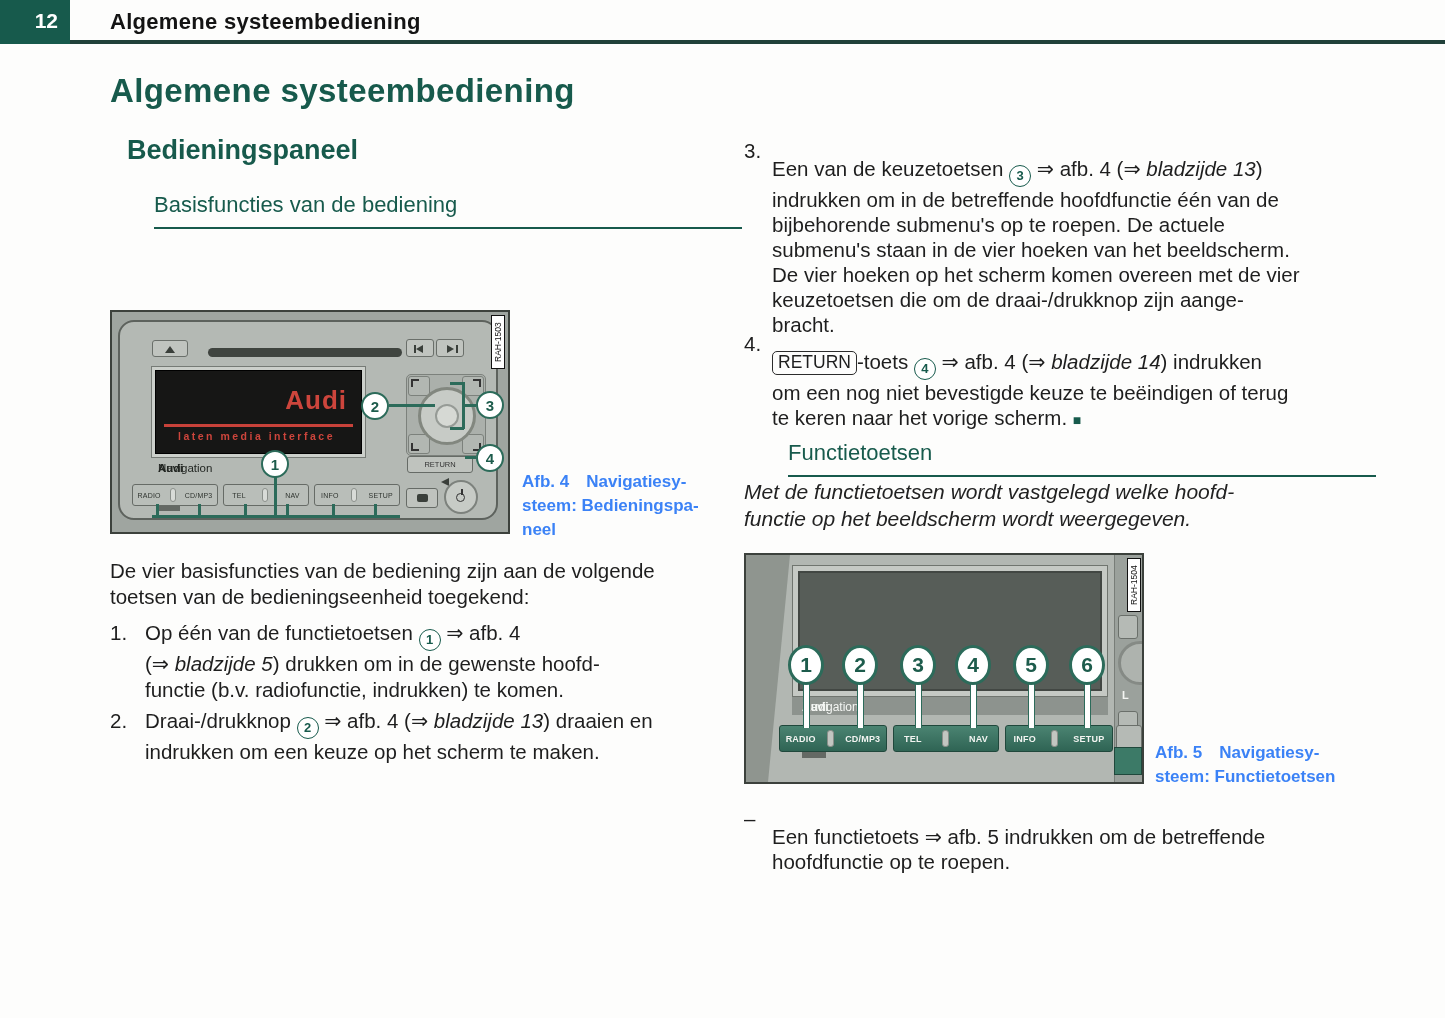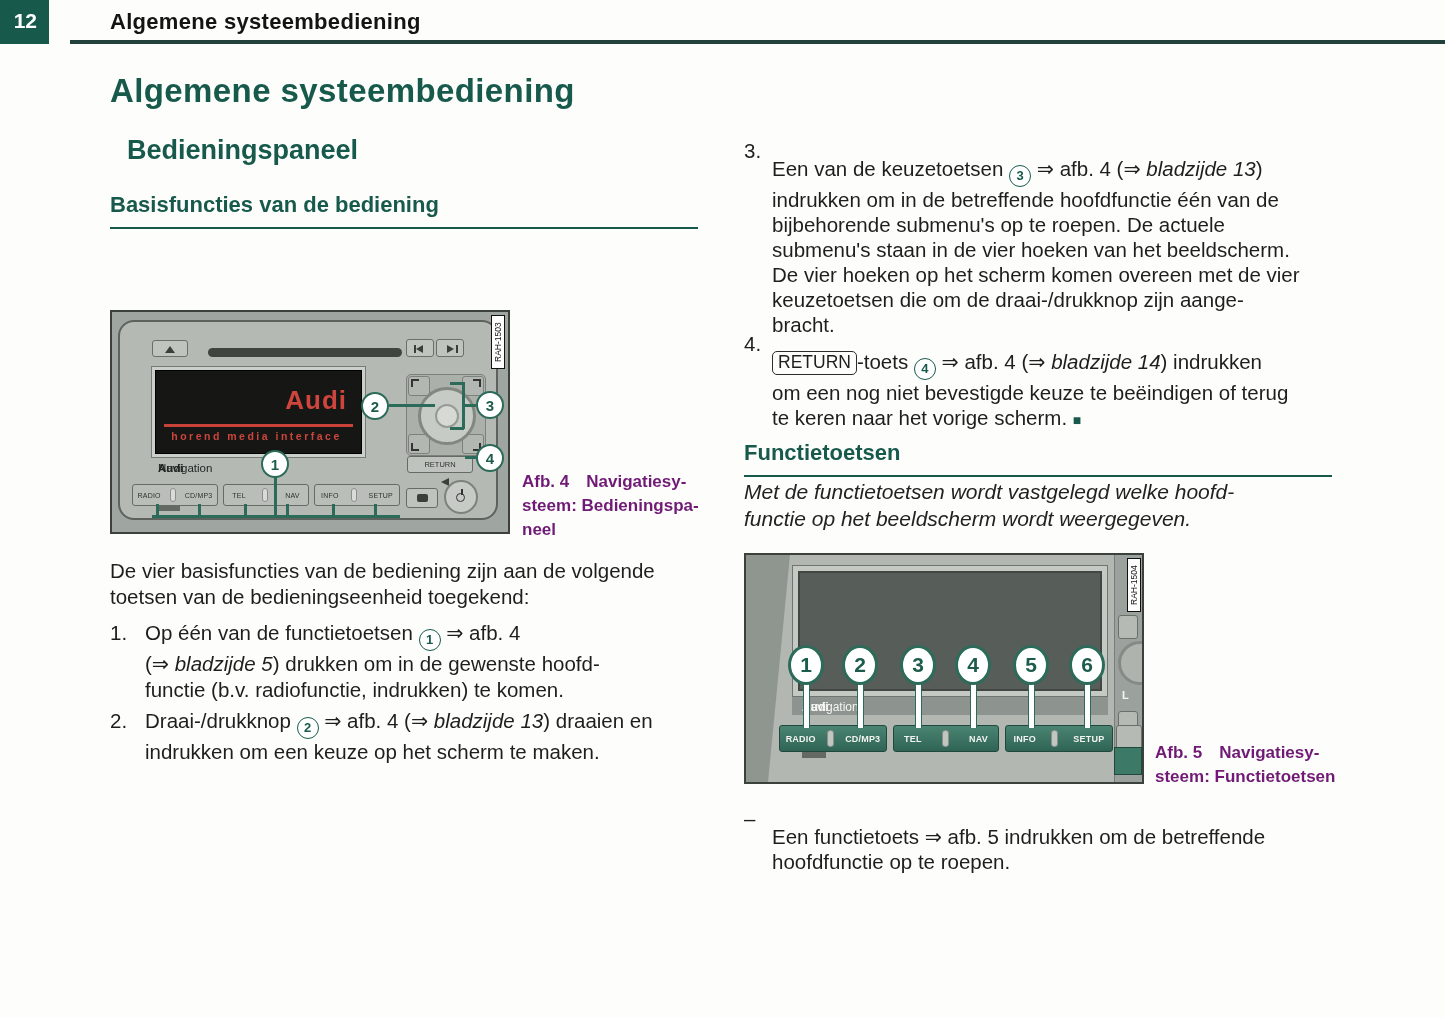--- a/index.html
+++ b/index.html
@@ -2,47 +2,47 @@
 <html><head>
 <meta charset="utf-8">
 <style>
   html,body{margin:0;padding:0;background:#e8e8e8;}
   .page{position:relative;width:1445px;height:1018px;background:#fdfdfc;overflow:hidden;
         font-family:"Liberation Sans","DejaVu Sans",sans-serif;color:#1e1e1e;}
   .abs{position:absolute;}
   .pre{white-space:pre-line;}
   .accent{color:#175a4c;}
   
-  .pagenum-box{left:0;top:0;width:49px;height:44px;background:#175a4c;}
+  .pagenum-box{left:0;top:0;width:70px;height:44px;background:#175a4c;}
   .pagenum{position:absolute;right:12px;top:9px;color:#fff;font-size:21px;font-weight:bold;}
   .header-title{left:110px;top:9px;font-size:22px;font-weight:bold;color:#141414;letter-spacing:.3px;}
   .header-rule{left:70px;top:40px;width:1375px;height:4px;background:#21413a;}
   
   .h1{left:110px;top:72px;font-size:33px;font-weight:bold;letter-spacing:.4px;}
   .h2{left:127px;top:135px;font-size:27px;font-weight:bold;}
-  .h3{font-size:22px;font-weight:bold;border-bottom:2.5px solid #175a4c;padding-bottom:9px;width:588px;}
+  .h3{font-size:22px;font-weight:normal;border-bottom:2.5px solid #175a4c;padding-bottom:9px;width:588px;margin-left:44px;}
   .h3-left{left:110px;top:192px;}
   .h3-right{left:744px;top:440px;}
   .lede{font-size:21px;font-style:italic;line-height:27px;color:#222;}
   
   .body-l{font-size:20.5px;line-height:26px;}
   .body-r{font-size:20.5px;line-height:25px;}
   .item{position:absolute;}
   .inum{position:absolute;left:0;top:0;}
   .itext{margin-left:35px;}
   .itext-r{margin-left:28px;margin-top:18px;}
   .icirc{display:inline-flex;width:20px;height:20px;border:1.7px solid #175a4c;border-radius:50%;
          align-items:center;justify-content:center;font-size:13px;font-weight:bold;color:#175a4c;
          background:#fff;vertical-align:-4px;}
   .keycap{display:inline-block;border:1.8px solid #2c2c2c;border-radius:5px;padding:0 5px 1px 5px;
           font-size:17.5px;line-height:21px;vertical-align:1px;}
   .endsq{color:#175a4c;font-size:14px;}
   .cont-tri{color:#175a4c;font-size:19px;}
   .closing{font-size:18.5px;line-height:25.5px;letter-spacing:-.1px;}
-  .caption{font-size:17px;font-weight:bold;line-height:24px;color:#701a75;}
+  .caption{font-size:17px;font-weight:bold;line-height:24px;color:#3b82f6;}
   em{font-style:italic;}
   
   .fig{position:absolute;background:#9fa5a0;border:2px solid #3c413c;overflow:hidden;}
   .fig *{position:absolute;box-sizing:border-box;}
   .unit{left:6px;top:8px;width:380px;height:200px;background:#b4b9b4;border:2px solid #5d625d;border-radius:16px;}
   .gbtn{background:#c0c4bf;border:1px solid #6a6f6a;border-radius:3px;}
   .tri-up{left:12px;top:5px;width:0;height:0;border-left:5px solid transparent;border-right:5px solid transparent;border-bottom:7px solid #3a3f3a;}
   .slot{left:88px;top:26px;width:194px;height:9px;background:#3f443f;border-radius:5px;}
   .seekcell{width:28px;height:18px;background:#c0c4bf;border:1px solid #6a6f6a;border-radius:3px;}
   .seek-tri-l{left:9px;top:5px;width:0;height:0;border-top:4px solid transparent;border-bottom:4px solid transparent;border-right:7px solid #3a3f3a;}
@@ -126,21 +126,21 @@
           <div class="seek-bar" style="left:7px;"></div>
         </div>
       <div class="seekcell" style="left:316px;top:17px;">
           <div class="seek-tri-r"></div>
           <div class="seek-bar" style="left:19px;"></div>
         </div>
       <div class="disp">
         <div class="disp-in">
           <span class="logo">Audi</span>
           <div class="redline"></div>
-          <div class="mmi">horend media interface</div>
+          <div class="mmi">laten media interface</div>
         </div>
       </div>
       <div class="unitlabel"><b>Audi</b><span style="position:static;">Navigation</span></div>
       <div class="btnbar" style="left:12px;">
           <span class="blabel">RADIO</span>
           <span class="bsep"></span>
           <span class="blabel">CD/MP3</span>
         </div>
       <div class="btnbar" style="left:103px;">
           <span class="blabel">TEL</span>

